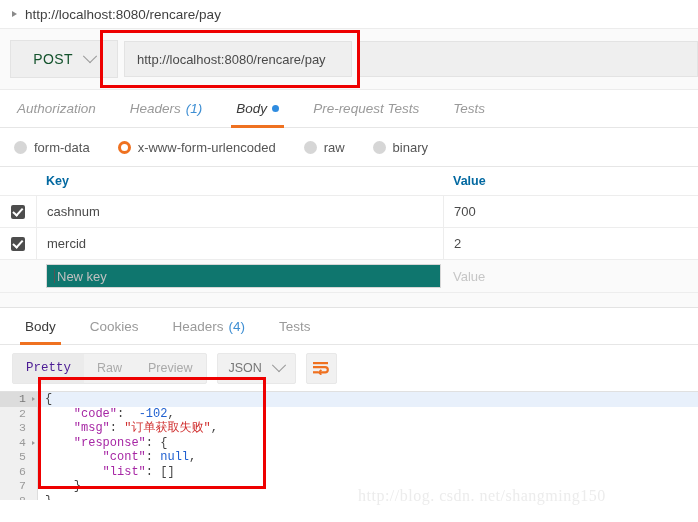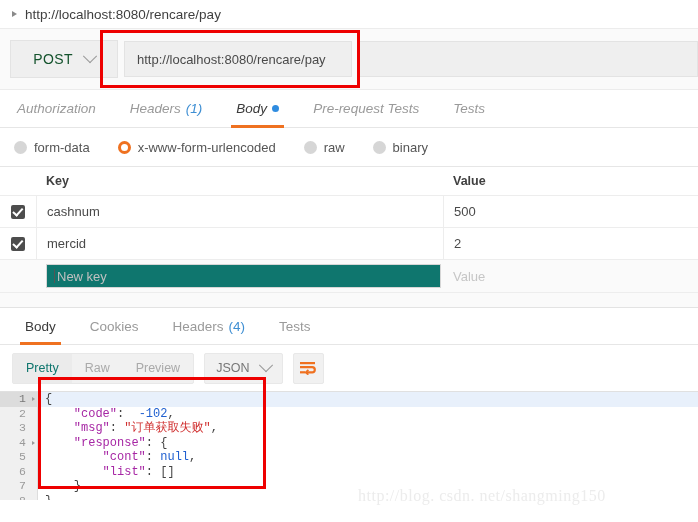--- a/index.html
+++ b/index.html
@@ -226,21 +226,21 @@
     padding-left: 10px;
     box-sizing: border-box;
     font-size: 13px;
     color: #4a4a4a;
     display: flex;
     align-items: center;
     align-self: stretch;
   }
   .kv-row.head .kv-key, .kv-row.head .kv-val {
     font-weight: bold;
-    color: #404040;
+    color: #0369a1;
     font-size: 12.5px;
     border-right: none;
   }
   .kv-row.head .kv-chk { border-right: none; }
   .kv-row.newrow {
     height: 32px;
     background: #fafafa;
     border-bottom: 1px solid #ededed;
   }
   .kv-row.newrow .kv-chk, .kv-row.newrow .kv-key { border-right: none; }
@@ -298,22 +298,23 @@
     align-items: stretch;
   }
   .seg-btn {
     display: flex;
     align-items: center;
     padding: 0 13px;
     font-size: 12.5px;
     color: #aaa;
   }
   .seg-btn.active {
-    color: #0f766e;
+    color: #4c1d95;
     background: #ebebeb;
+    font-family: Liberation Mono, monospace;
   }
   .json-sel {
     display: flex;
     align-items: center;
     gap: 12px;
     background: #f1f1f1;
     border: 1px solid #e8e8e8;
     height: 29px;
     padding: 0 11px;
     border-radius: 2px;
@@ -467,21 +468,21 @@
     <div class="kv-chk"></div>
     <div class="kv-key">Key</div>
     <div class="kv-val">Value</div>
   </div>
 
   <div class="kv-row">
     <div class="kv-chk">
       <span class="chkbox"></span>
     </div>
     <div class="kv-key">cashnum</div>
-    <div class="kv-val">500</div>
+    <div class="kv-val">700</div>
   </div>
 
   <div class="kv-row">
     <div class="kv-chk">
       <span class="chkbox"></span>
     </div>
     <div class="kv-key">mercid</div>
     <div class="kv-val">2</div>
   </div>
 

